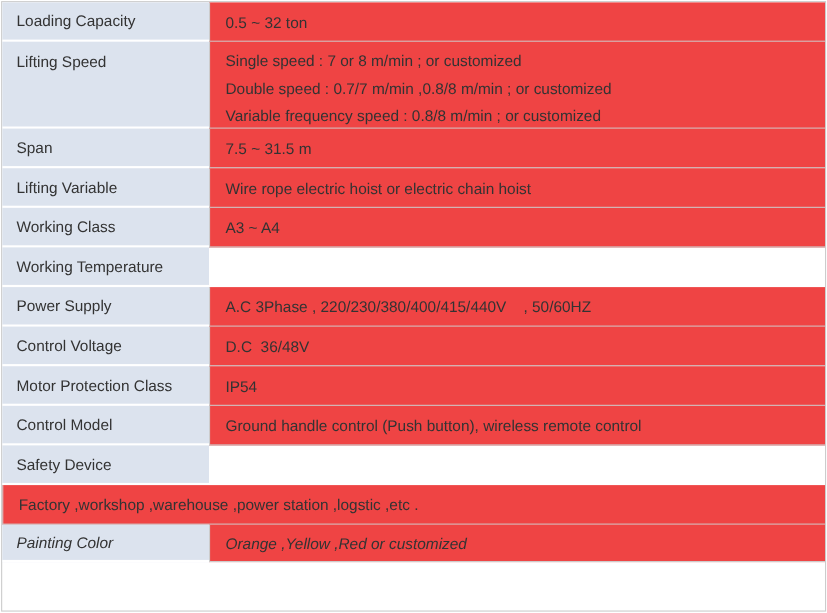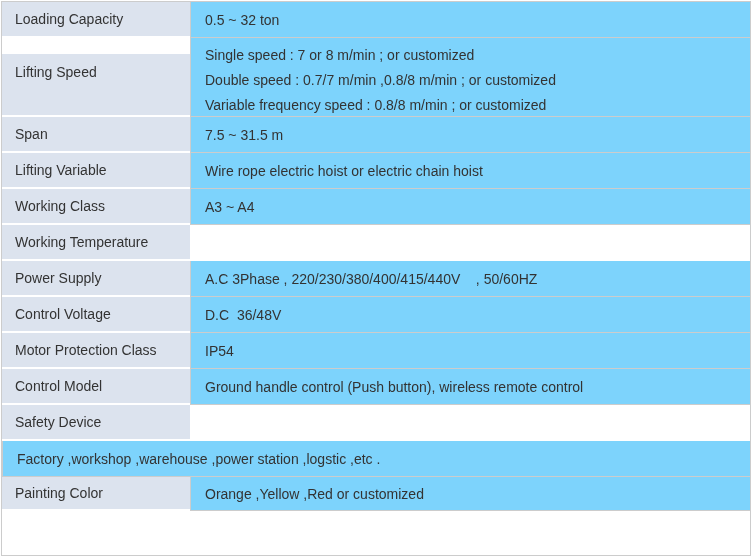--- a/index.html
+++ b/index.html
@@ -25,21 +25,21 @@
     border: 1px solid #cccccc;
     background: #ffffff;
     overflow: hidden;
   }
   .row {
     display: flex;
     height: 36px;
     box-sizing: border-box;
   }
   .row.multi { height: 79px; }
-  .row.last  { height: 34px; }
+  .row.last  { height: 34px; font-style: italic; }
   .cell-label {
     width: 188px;
     box-sizing: border-box;
     background: #dce3ee;
     border-bottom: 2px solid #ffffff;
     display: flex;
     align-items: center;
     padding-left: 13px;
     padding-right: 24px;
     font-size: 14px;
@@ -51,26 +51,25 @@
     box-sizing: border-box;
     border-left: 1px solid #cccccc;
     border-bottom: 1px solid #cccccc;
     display: flex;
     flex-direction: column;
     justify-content: center;
     padding-left: 14px;
     padding-right: 10px;
     font-size: 14px;
     color: #333333;
-    background: #7dd3fc;
+    background: #ef4444;
   }
   .row.multi .cell-label {
     align-items: flex-start;
     padding-top: 9px;
-    margin-top: 16px;
   }
   .row.multi .cell-value {
     justify-content: space-between;
     padding-top: 6px;
   }
   .value-line {
     line-height: 22px;
     white-space: pre-wrap;
   }
 </style>

